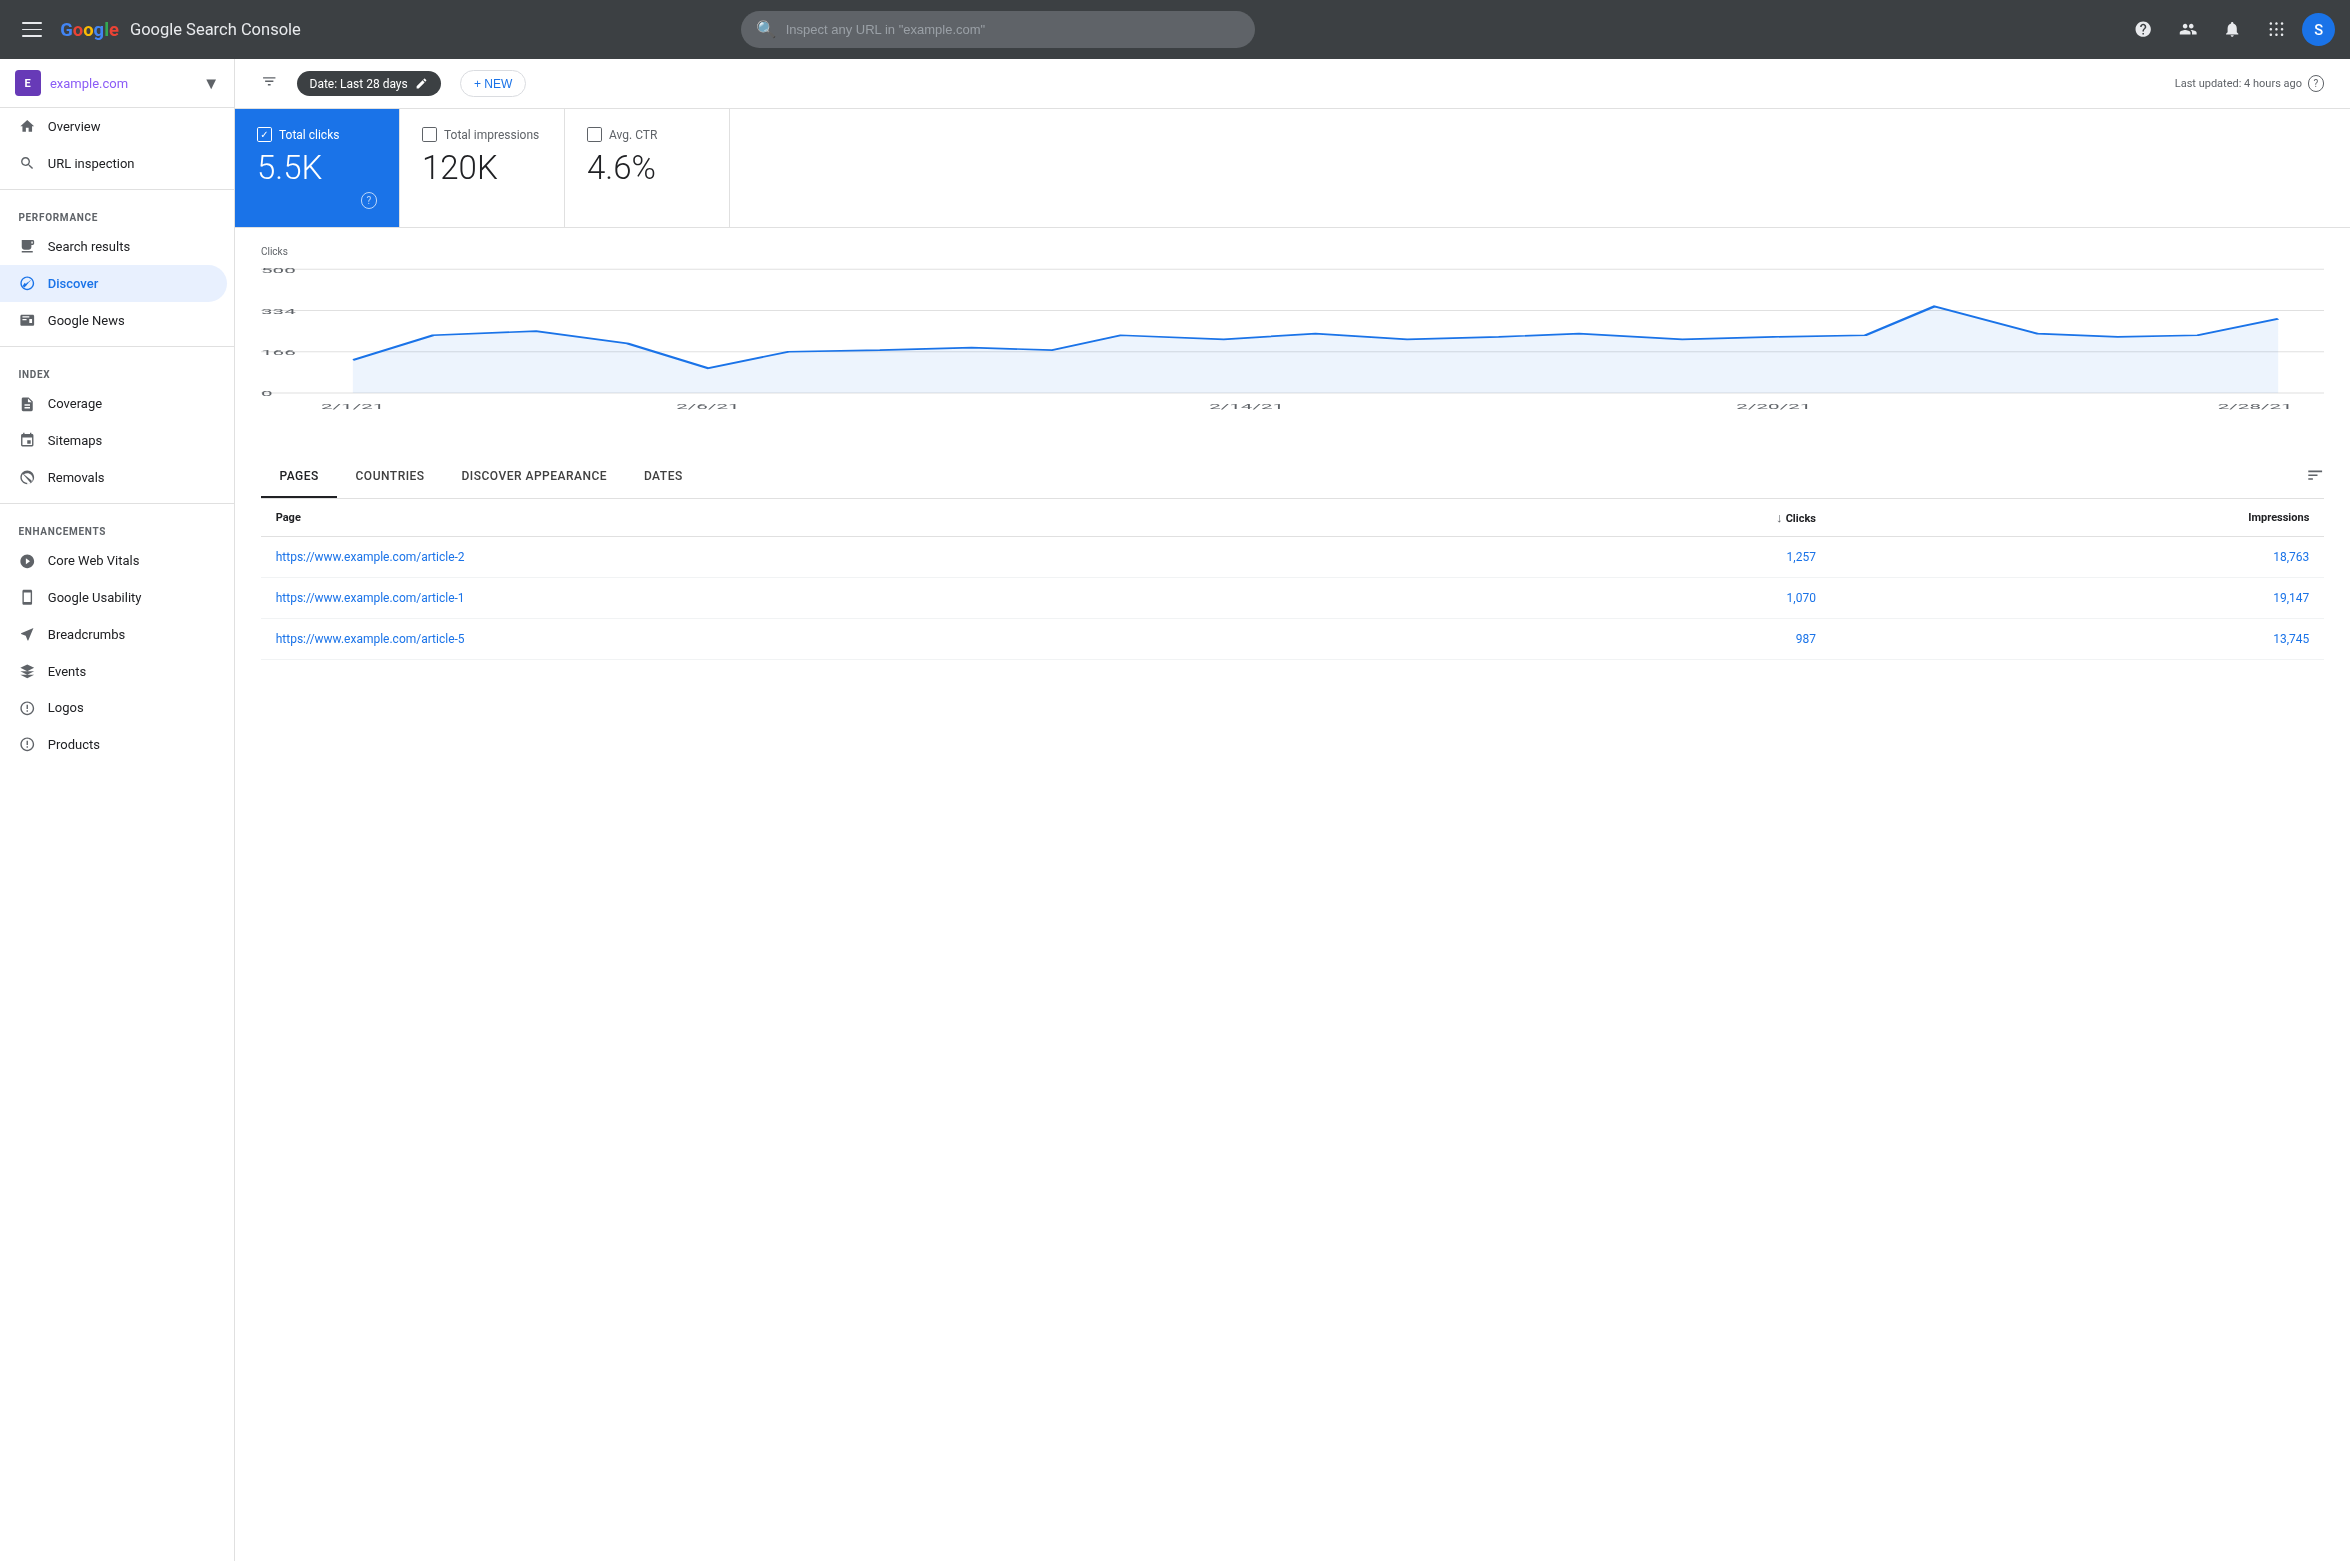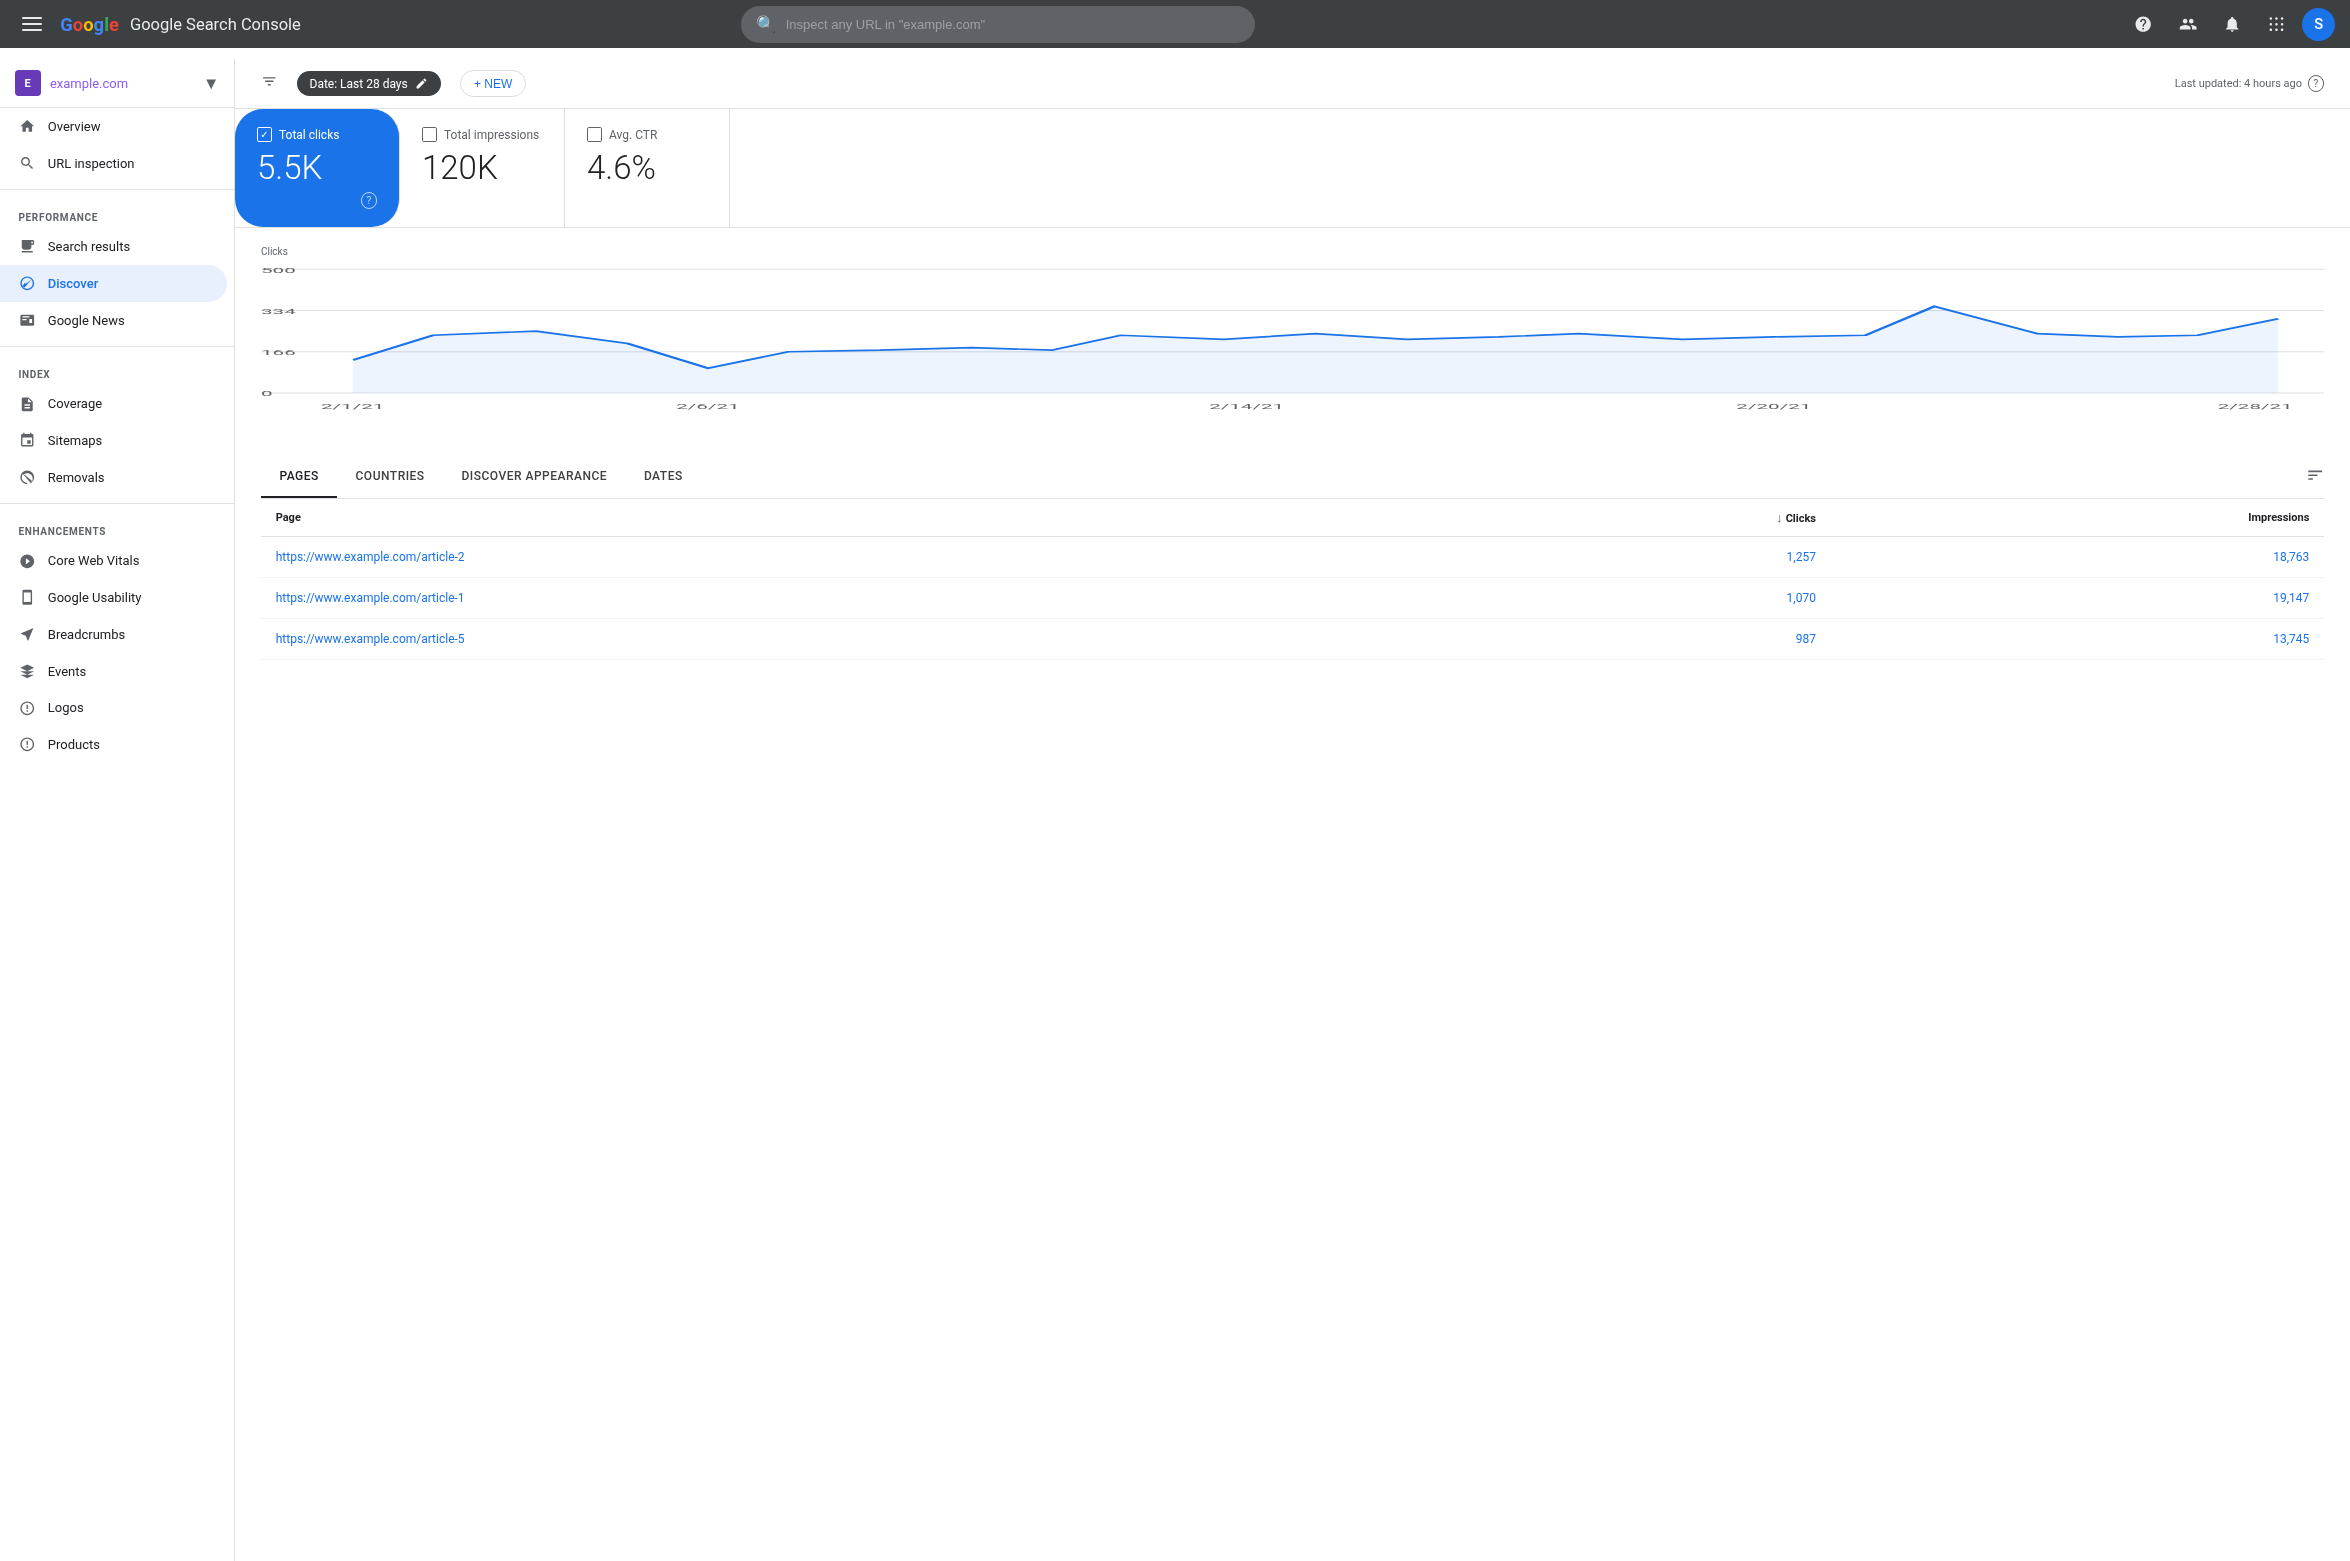--- a/index.html
+++ b/index.html
@@ -1,20 +1,20 @@
 <!DOCTYPE html>
 <html style="font-size:14.7px"><head>
   <meta charset="utf-8">
   <style>
     * { box-sizing: border-box; margin: 0; padding: 0; }
     body { font-family: 'Google Sans', Roboto, Arial, sans-serif; font-size: 13px; color: #202124; background: #fff; overflow: hidden; }
 
     
     .top-nav {
-      display: flex; align-items: center; height: 48px;
+      display: flex; align-items: center; height: 59px;
       background: #3c4043; padding: 0 14.7px; gap: 11px;
       position: fixed; top: 0; left: 0; right: 0; z-index: 100;
     }
     .hamburger { display: flex; flex-direction: column; gap: 4.6px; cursor: pointer; padding: 7.3px; }
     .hamburger span { width: 20px; height: 1.8px; background: #e8eaed; border-radius: 0.9px; }
     .logo-area { display: flex; align-items: center; gap: 7.3px; color: #e8eaed; font-size: 16.5px; font-weight: 400; white-space: nowrap; }
 
     .search-bar {
       flex: 1; max-width: 514px; margin: 0 auto;
       background: #5f6368; border-radius: 22px;
@@ -102,21 +102,21 @@
     }
     .last-updated { margin-left: auto; font-size: 11px; color: #5f6368; display: flex; align-items: center; gap: 5.5px; }
     .help-circle { width: 16.5px; height: 16.5px; border-radius: 50%; border: 1.4px solid #5f6368; display: inline-flex; align-items: center; justify-content: center; font-size: 10px; color: #5f6368; cursor: pointer; }
 
     
     .metrics-row { display: flex; border-bottom: 0.9px solid #e0e0e0; }
     .metric-card {
       padding: 18.4px 22px; min-width: 165px; border-right: 0.9px solid #e0e0e0;
       display: flex; flex-direction: column; gap: 5.5px; cursor: pointer;
     }
-    .metric-card.selected { background: #1a73e8; color: #fff; border-radius: 28px; }
+    .metric-card.selected { background: #1a73e8; color: #fff; }
     .metric-card-header { display: flex; align-items: center; gap: 7.3px; font-size: 12px; }
     .metric-checkbox {
       width: 14.7px; height: 14.7px; border: 1.8px solid currentColor; border-radius: 1.8px;
       display: flex; align-items: center; justify-content: center; flex-shrink: 0;
     }
     .metric-checkbox.checked::after { content: '✓'; font-size: 10px; }
     .metric-value { font-size: 33px; font-weight: 300; }
     .metric-card.selected .metric-value { color: #fff; }
     .metric-help { display: flex; justify-content: flex-end; }
     .metric-help .help-circle { border-color: rgba(255,255,255,0.7); color: rgba(255,255,255,0.7); }

